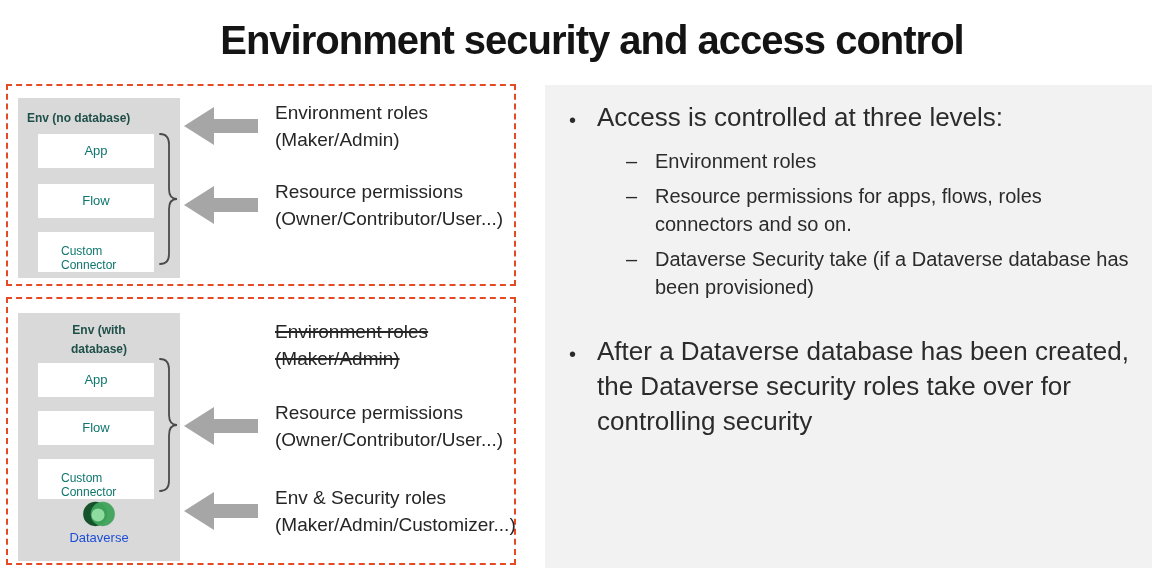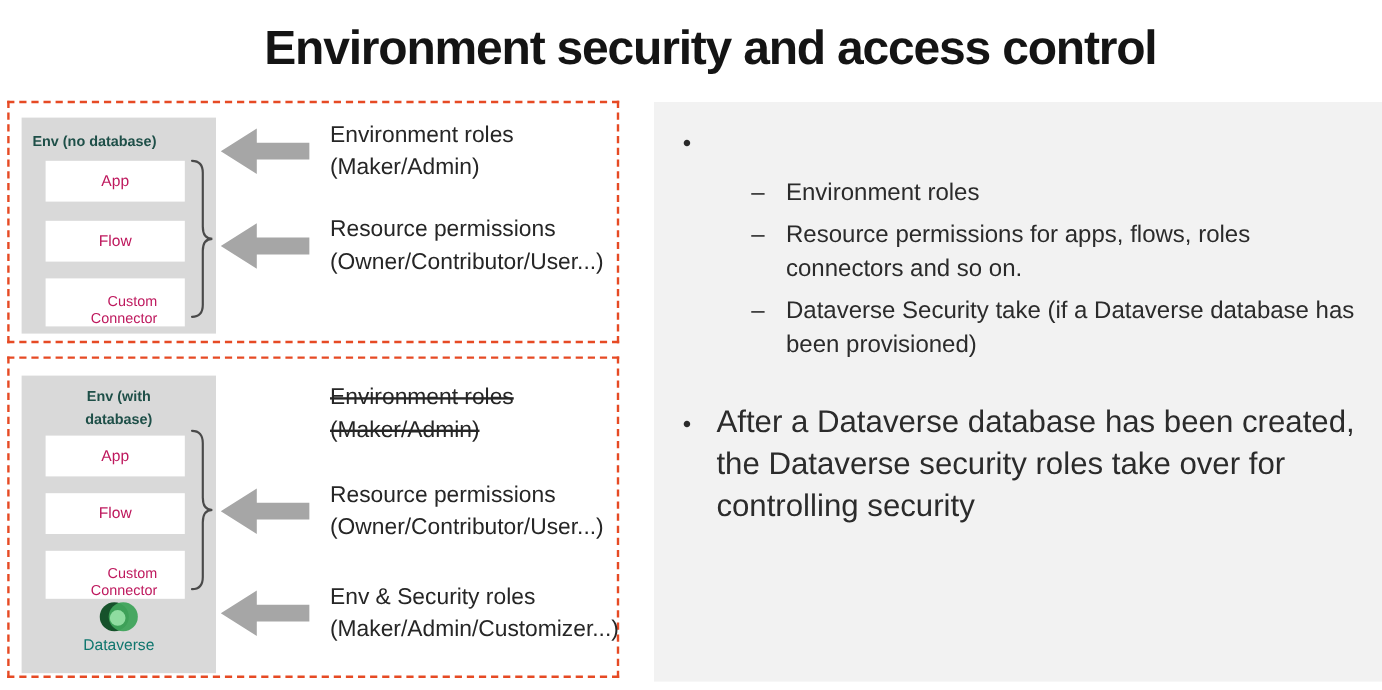--- a/index.html
+++ b/index.html
@@ -29,40 +29,40 @@
     position:absolute; font-weight:bold; font-size:12px;
     color:var(--teal,#1E4F48); line-height:19px;
   }
   #panelA .env-title { top:11px; left:9px; }
   #panelB .env-title { top:8px; left:50%; transform:translateX(-50%);
     width:112px; text-align:center; }
   
   .res-box {
     position:absolute; left:20px; width:116px; background:#fff;
     display:flex; align-items:center; justify-content:center;
-    text-align:right; color:#be185d; line-height:14px;
+    text-align:left; color:#0f766e; line-height:14px;
   }
   .res-box .lbl { display:inline-block; }
   .res-box.narrow .lbl { max-width:70px;margin-top:12px; }
   
   .brace { position:absolute; left:149px; }
   .brace path { fill:none; stroke:#4a4a4a; stroke-width:1.8; stroke-linecap:round; }
   
   .ann-row {
     position:absolute; display:flex; align-items:center; gap:17px;
   }
   .arrow-icon { flex:0 0 auto; }
   .arrow-icon polygon { fill:var(--arrow,#A6A6A6); }
   .arrow-hidden { visibility:hidden; }
   .ann-text { font-size:19px; line-height:27px; color:var(--text,#262626); }
   .strike .ann-text div { text-decoration:line-through; text-decoration-thickness:1.5px; }
   
   .dv-icon { position:absolute; left:0; width:100%; text-align:center; }
   .dv-label { position:absolute; left:0; width:100%; text-align:center;
-    font-size:13px; color:#0f766e; }
+    font-size:13px; color:#1d4ed8; }
   
   .notes {
     position:absolute; left:545px; top:85px; width:607px; height:483px;
     background:var(--notes-bg,#F2F2F2); box-sizing:border-box;
     padding:15px 18px 0 24px;
   }
   .b1 { display:flex; font-size:26px; line-height:35px; color:#2b2b2b; }
   .b1 .dot { flex:0 0 28px; font-size:20px; padding-top:3px; }
   .sub-list { margin-top:9px; }
   .sub { display:flex; font-size:20px; line-height:28px; margin:7px 0 0 57px; color:#2b2b2b; }
@@ -163,20 +163,21 @@
       <div class="ann-text">
         <div>Env &amp; Security roles</div>
         <div>(Maker/Admin/Customizer...)</div>
       </div>
     </div>
   </div>
 
   <div class="notes">
     <div class="b1">
       <span class="dot">•</span>
+      <span>Access is controlled at three levels:</span>
     </div>
     <div class="sub-list">
       <div class="sub">
         <span class="dash">–</span>
         <span>Environment roles</span>
       </div>
       <div class="sub">
         <span class="dash">–</span>
         <span>Resource permissions for apps, flows, roles connectors and so on.</span>
       </div>

